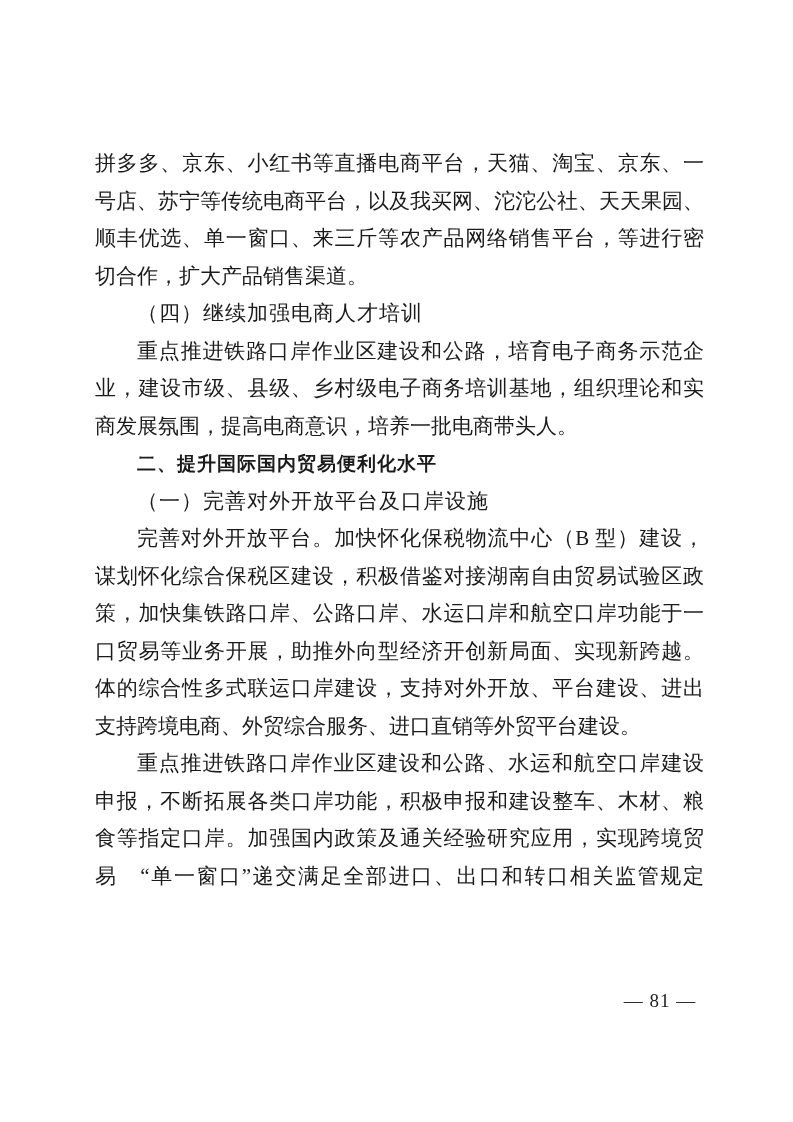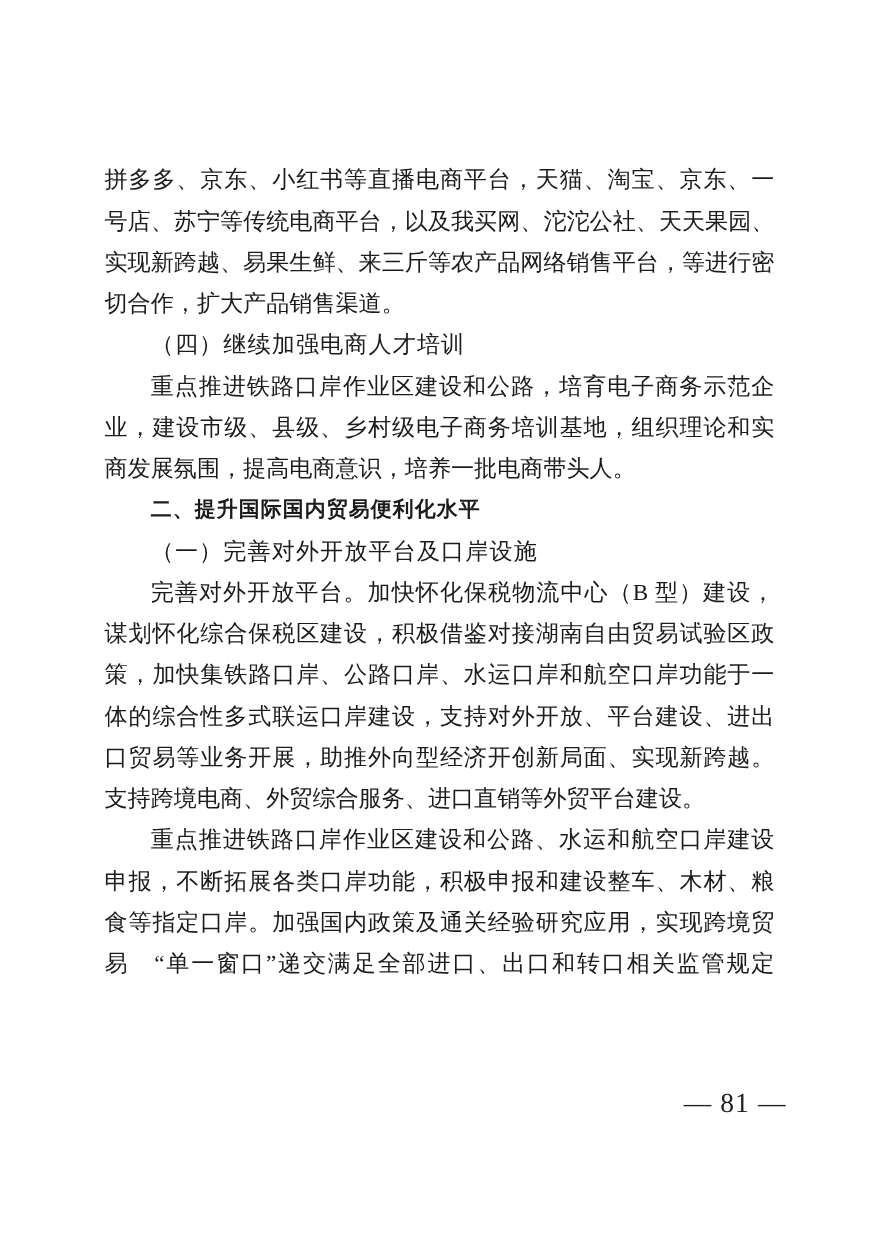--- a/index.html
+++ b/index.html
@@ -47,57 +47,57 @@
     font-weight: 700;
     font-size: 19px;
     font-style: normal;
     letter-spacing: 1px;
   }
   .page-number {
     position: absolute;
     left: 605px;
     top: 990px;
     width: 110px;
-    text-align: right;
-    font-size: 25px;
+    text-align: center;
+    font-size: 19px;
     color: #222222;
     letter-spacing: 1px;
   }
 </style>
 </head>
 <body>
 
 <div class="page">
   <div class="content">
 
     <div>
       <div class="line fill">拼多多、京东、小红书等直播电商平台，天猫、淘宝、京东、一</div>
       <div class="line fill">号店、苏宁等传统电商平台，以及我买网、沱沱公社、天天果园、</div>
-      <div class="line fill">实现新跨越、易果生鲜、来三斤等农产品网络销售平台，等进行密</div>
+      <div class="line fill">顺丰优选、单一窗口、来三斤等农产品网络销售平台，等进行密</div>
       <div class="line">切合作，扩大产品销售渠道。</div>
     </div>
 
     <div class="line indent heading-kaiti">（四）继续加强电商人才培训</div>
 
     <div>
       <div class="line fill indent">重点推进铁路口岸作业区建设和公路，培育电子商务示范企</div>
       <div class="line fill">业，建设市级、县级、乡村级电子商务培训基地，组织理论和实</div>
       <div class="line">商发展氛围，提高电商意识，培养一批电商带头人。</div>
     </div>
 
     <div class="line indent heading-bold">二、提升国际国内贸易便利化水平</div>
 
     <div class="line indent heading-kaiti">（一）完善对外开放平台及口岸设施</div>
 
     <div>
       <div class="line fill indent">完善对外开放平台。加快怀化保税物流中心（B 型）建设，</div>
       <div class="line fill">谋划怀化综合保税区建设，积极借鉴对接湖南自由贸易试验区政</div>
       <div class="line fill">策，加快集铁路口岸、公路口岸、水运口岸和航空口岸功能于一</div>
+      <div class="line fill">口贸易等业务开展，助推外向型经济开创新局面、实现新跨越。</div>
       <div class="line fill">体的综合性多式联运口岸建设，支持对外开放、平台建设、进出</div>
-      <div class="line fill">口贸易等业务开展，助推外向型经济开创新局面、实现新跨越。</div>
       <div class="line">支持跨境电商、外贸综合服务、进口直销等外贸平台建设。</div>
     </div>
 
     <div>
       <div class="line fill indent">重点推进铁路口岸作业区建设和公路、水运和航空口岸建设</div>
       <div class="line fill">申报，不断拓展各类口岸功能，积极申报和建设整车、木材、粮</div>
       <div class="line fill">食等指定口岸。加强国内政策及通关经验研究应用，实现跨境贸</div>
       <div class="line fill">易　“单一窗口”递交满足全部进口、出口和转口相关监管规定</div>
     </div>
 

